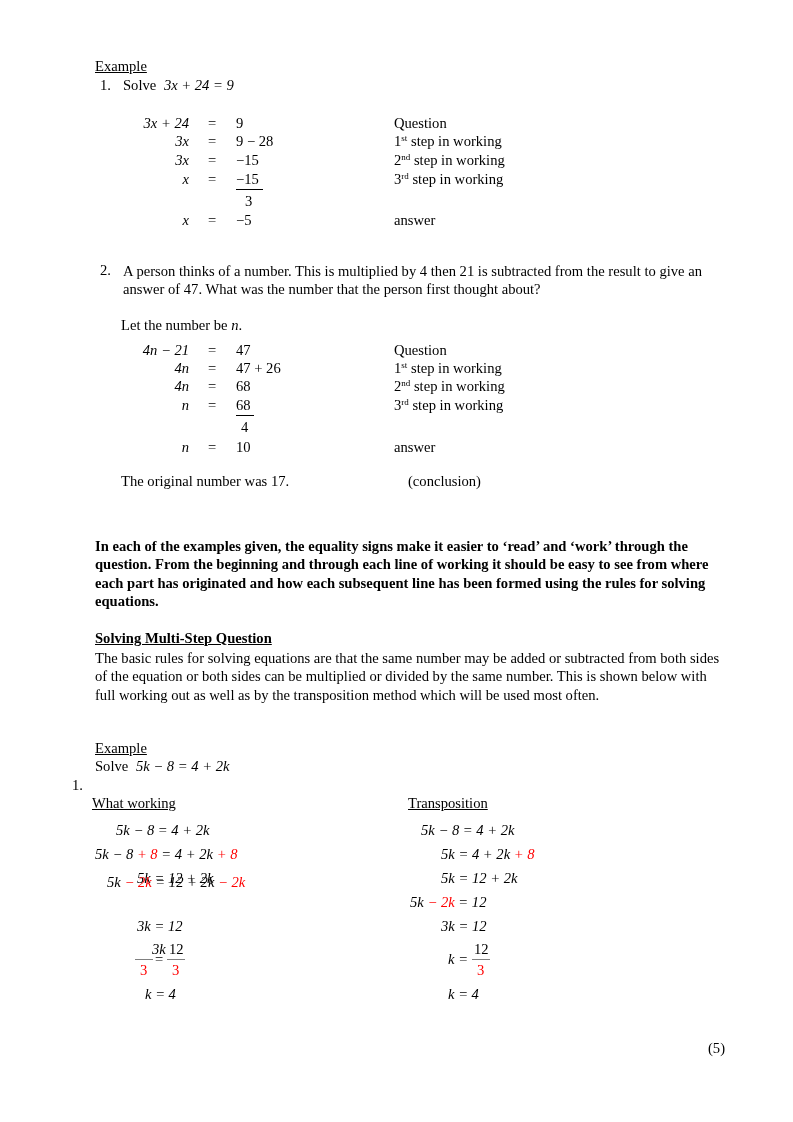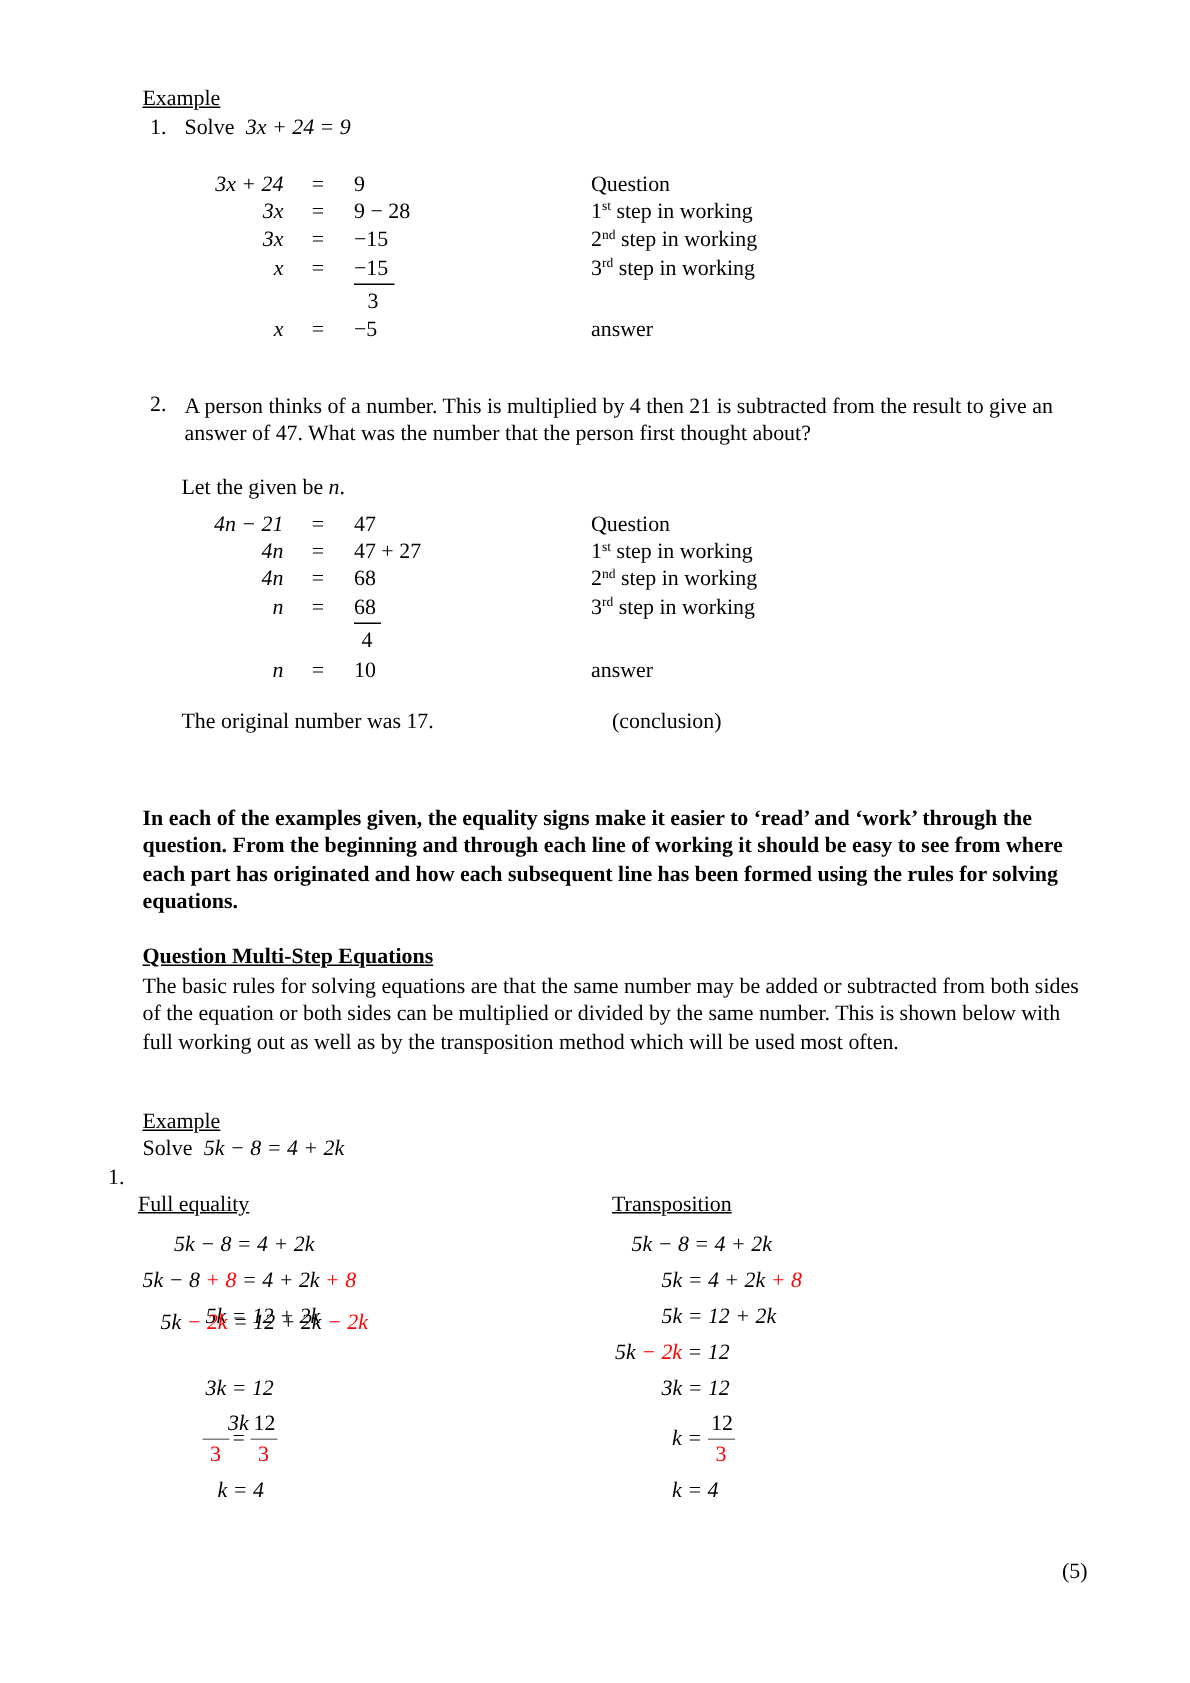--- a/index.html
+++ b/index.html
@@ -65,33 +65,33 @@
     <span class="lhs i" style="left:99px;">x</span>
     <span class="eq" style="left:202px;">=</span>
     <span class="rhs" style="left:236px;">−5</span>
     <span class="note" style="left:394px;">answer</span>
   </div>
 </div>
 
 <div class="abs" style="left:100px;top:262px;">2.</div>
 <div class="para" style="left:123px;top:262px;width:600px;">A person thinks of a number. This is multiplied by 4 then 21 is subtracted from the result to give an answer of 47. What was the number that the person first thought about?</div>
 
-<div class="abs" style="left:121px;top:317px;"><span>Let the given be </span><span class="i">n</span><span>.</span></div>
+<div class="abs" style="left:121px;top:317px;"><span>Let the number be </span><span class="i">n</span><span>.</span></div>
 
 <div>
   <div class="row" style="top:341px;left:0;width:793px;">
     <span class="lhs i" style="left:99px;">4n − 21</span>
     <span class="eq" style="left:202px;">=</span>
     <span class="rhs" style="left:236px;">47</span>
     <span class="note" style="left:394px;">Question</span>
   </div>
   <div class="row" style="top:359px;left:0;width:793px;">
     <span class="lhs i" style="left:99px;">4n</span>
     <span class="eq" style="left:202px;">=</span>
-    <span class="rhs" style="left:236px;">47 + 27</span>
+    <span class="rhs" style="left:236px;">47 + 26</span>
     <span class="note" style="left:394px;"><span>1</span><sup>st</sup><span> step in working</span></span>
   </div>
   <div class="row" style="top:377px;left:0;width:793px;">
     <span class="lhs i" style="left:99px;">4n</span>
     <span class="eq" style="left:202px;">=</span>
     <span class="rhs" style="left:236px;">68</span>
     <span class="note" style="left:394px;"><span>2</span><sup>nd</sup><span> step in working</span></span>
   </div>
   <div class="row" style="top:396px;left:0;width:793px;">
     <span class="lhs i" style="left:99px;">n</span>
@@ -109,31 +109,31 @@
     <span class="rhs" style="left:236px;">10</span>
     <span class="note" style="left:394px;">answer</span>
   </div>
 </div>
 
 <div class="abs" style="left:121px;top:473px;">The original number was 17.</div>
 <div class="abs" style="left:408px;top:473px;">(conclusion)</div>
 
 <div class="para" style="top:537px;font-weight:bold;">In each of the examples given, the equality signs make it easier to ‘read’ and ‘work’ through the question. From the beginning and through each line of working it should be easy to see from where each part has originated and how each subsequent line has been formed using the rules for solving equations.</div>
 
-<div class="abs u b" style="left:95px;top:630px;">Question Multi-Step Equations</div>
+<div class="abs u b" style="left:95px;top:630px;">Solving Multi-Step Question</div>
 <div class="para" style="top:649px;">The basic rules for solving equations are that the same number may be added or subtracted from both sides of the equation or both sides can be multiplied or divided by the same number. This is shown below with full working out as well as by the transposition method which will be used most often.</div>
 
 <div class="abs u" style="left:95px;top:740px;">Example</div>
 <div class="abs" style="left:95px;top:758px;">
   <span>Solve</span>
   <span class="i" style="margin-left:4px;">5k − 8 = 4 + 2k</span>
 </div>
 <div class="abs" style="left:72px;top:777px;">1.</div>
 
-<div class="abs u" style="left:92px;top:795px;">Full equality</div>
+<div class="abs u" style="left:92px;top:795px;">What working</div>
 
 <div>
   <div class="abs i" style="left:116px;top:822px;">5<span>k</span> − 8 = 4 + 2<span>k</span></div>
   <div class="abs i" style="left:95px;top:846px;">5k − 8 <span class="red">+ 8</span> = 4 + 2k <span class="red">+ 8</span></div>
   <div class="abs i" style="left:137px;top:870px;">5k = 12 + 2k</div>
   <div class="abs i" style="left:107px;top:874px;">5k <span class="red">− 2k</span> = 12 + 2k <span class="red">− 2k</span></div>
   <div class="abs i" style="left:137px;top:918px;">3k = 12</div>
   <div>
     <div class="abs i" style="left:137px;top:941px;margin-left:15px;">3k</div>
     <div class="gbar" style="left:135px;top:959px;width:18px;"></div>

